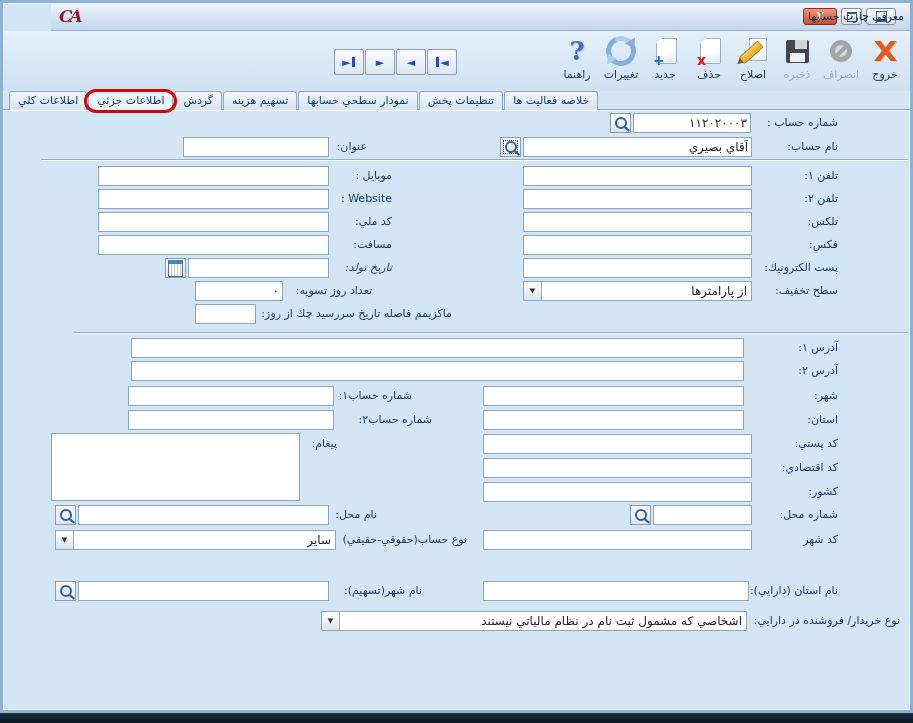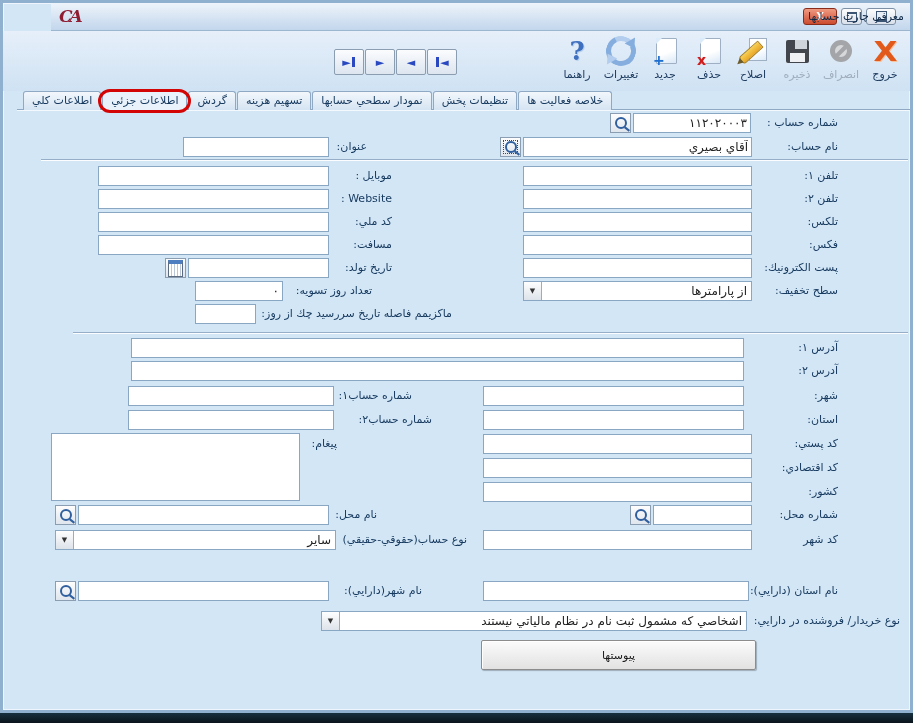--- a/index.html
+++ b/index.html
@@ -50,21 +50,21 @@
   .ic-refresh{width:20px;height:20px;border:5px solid #85aede;border-radius:50%;border-top-color:#b3cdee;position:relative;box-sizing:content-box;transform:rotate(20deg);}
   .ic-refresh::before{content:"";position:absolute;right:-8px;top:-4px;border:6px solid transparent;border-left:9px solid #85aede;transform:rotate(40deg);}
   .ic-refresh::after{content:"";position:absolute;left:-8px;bottom:-4px;border:6px solid transparent;border-right:9px solid #b3cdee;transform:rotate(40deg);}
   .ic-help{font-size:26px;font-weight:bold;color:#3f6fbf;font-family:"DejaVu Serif",serif;text-shadow:1px 1px 0 #b9d0ec;line-height:1;}
   
   .navgroup{position:absolute;left:331px;top:18px;display:flex;gap:1px;}
   .navbtn{width:28px;height:24px;background:linear-gradient(#fbfcfe,#dde5ef);border:1px solid #8b9db0;border-radius:2px;
           display:flex;align-items:center;justify-content:center;color:#2a49c0;font-size:11px;}
   .navline{display:inline-block;width:3px;height:10px;background:#2a49c0;margin:0 1px;}
   
-  .tabstrip{position:absolute;left:14px;top:88px;right:0;height:19px;direction:ltr;padding-left:41px;}
+  .tabstrip{position:absolute;left:0;top:88px;right:0;height:19px;direction:ltr;padding-left:41px;}
   .tabline{position:absolute;left:0;right:0;top:18px;border-top:1px solid #8fa9c4;border-bottom:1px solid #f4f9fe;}
   .tabs{position:absolute;left:6px;top:0;display:flex;}
   .tab{position:relative;height:19px;box-sizing:border-box;padding:2px 8px 0 8px;margin-right:1px;font-size:11px;color:#16395e;
        background:linear-gradient(#f2f7fc,#d5e4f3);border:1px solid #8fa9c4;border-bottom:none;border-radius:3px 3px 0 0;
        direction:rtl;white-space:nowrap;}
   .tab.active{background:#e9f2fb;z-index:2;}
   .red-oval{position:absolute;left:-5px;right:-5px;top:-3px;bottom:-3px;border:3px solid #d40505;border-radius:13px;pointer-events:none;}
   
   .lbl{position:absolute;font-size:11px;color:#16395e;direction:rtl;white-space:nowrap;}
   .fld{position:absolute;height:20px;box-sizing:border-box;background:#fff;border:1px solid #89a6c2;
@@ -235,21 +235,21 @@
   </div>
 
   <div class="lbl" style="top:166px;right:518px;">موبايل :</div>
   <input class="fld" style="top: 163px; left: 95px; width: 231px;">
   <div class="lbl" style="top:189px;right:518px;">Website :</div>
   <input class="fld" style="top: 186px; left: 95px; width: 231px;">
   <div class="lbl" style="top:212px;right:518px;">كد ملي:</div>
   <input class="fld" style="top: 209px; left: 95px; width: 231px;">
   <div class="lbl" style="top:235px;right:518px;">مسافت:</div>
   <input class="fld" style="top: 232px; left: 95px; width: 231px;">
-  <div class="lbl" style="top:258px;right:518px;">تاريخ تولد:</div>
+  <div class="lbl" style="top:258px;right:518px;font-style:italic;">تاريخ تولد:</div>
   <input class="fld" style="top: 255px; left: 185px; width: 141px;">
   <div class="sq-btn" style="top:255px;left:162px;">
         <span class="cal"></span>
       </div>
   <div class="lbl" style="top:281px;right:538px;">تعداد روز تسويه:</div>
   <input class="fld" style="top: 278px; left: 192px; width: 88px;" value="۰">
   <div class="lbl" style="top:304px;right:458px;">ماكزيمم فاصله تاريخ سررسيد چك از روز:</div>
   <input class="fld" style="top: 301px; left: 192px; width: 61px;">
 
   <div class="sep" style="top:329px;left:70px;width:835px;"></div>
@@ -293,29 +293,28 @@
   <div class="lbl" style="top:530px;right:72px;margin-left:34px;">كد شهر</div>
   <input class="fld" style="top: 527px; left: 480px; width: 269px;">
   <div class="lbl" style="top:530px;right:443px;">نوع حساب(حقوقي-حقيقي)</div>
   <div class="combo" style="top:527px;left:52px;width:281px;">
     <span class="dd-btn">▼</span>
     <span class="combo-val">ساير</span>
   </div>
 
   <div class="lbl" style="top:581px;right:72px;">نام استان (دارايي):</div>
   <input class="fld" style="top: 578px; left: 480px; width: 266px;">
-  <div class="lbl" style="top:581px;right:488px;">نام شهر(دارايي):</div>
+  <div class="lbl" style="top:581px;right:488px;">نام شهر(تسهيم):</div>
   <input class="fld" style="top: 578px; left: 75px; width: 251px;">
   <div class="sq-btn" style="top:578px;left:52px;">
         <span class="mag"></span>
       </div>
 
   <div class="lbl" style="top:611px;right:10px;text-align:center;">نوع خريدار/ فروشنده در دارايي:</div>
   <div class="combo" style="top:608px;left:318px;width:426px;">
     <span class="dd-btn">▼</span>
     <span class="combo-val">اشخاصي كه مشمول ثبت نام در نظام مالياتي نيستند</span>
   </div>
 
-  <div class="push-btn" style="top:637px;left:478px;width:275px;">پيوستها</div>
 
 </div>
 <div class="band"></div>
 </div>
 
 </body></html>

